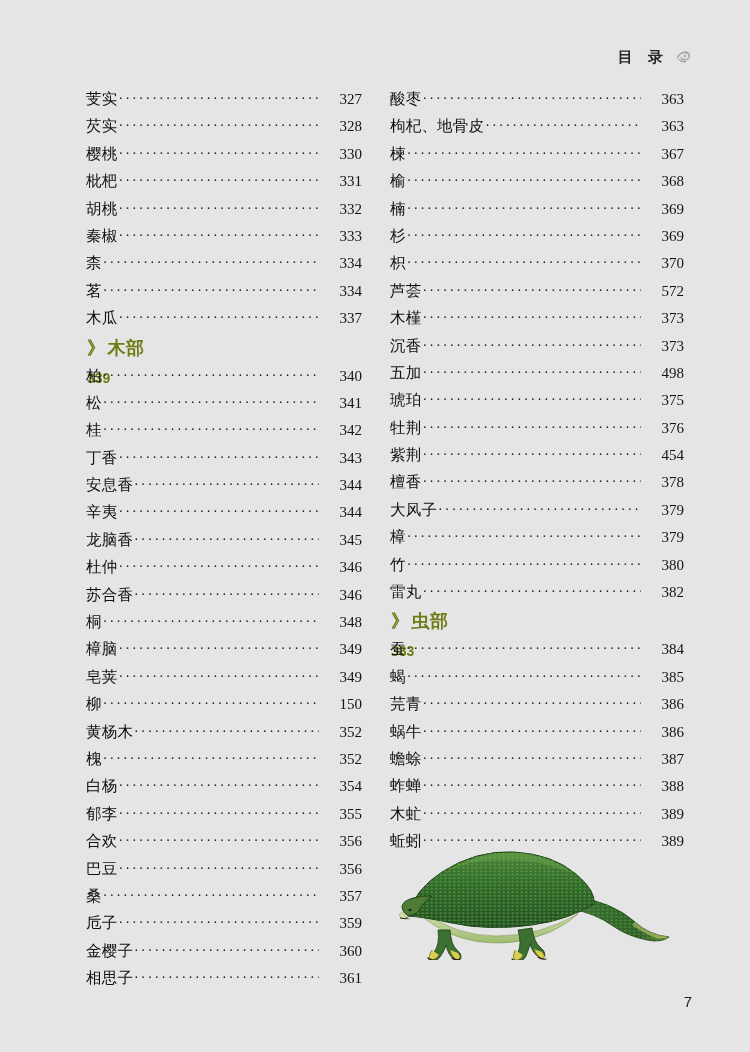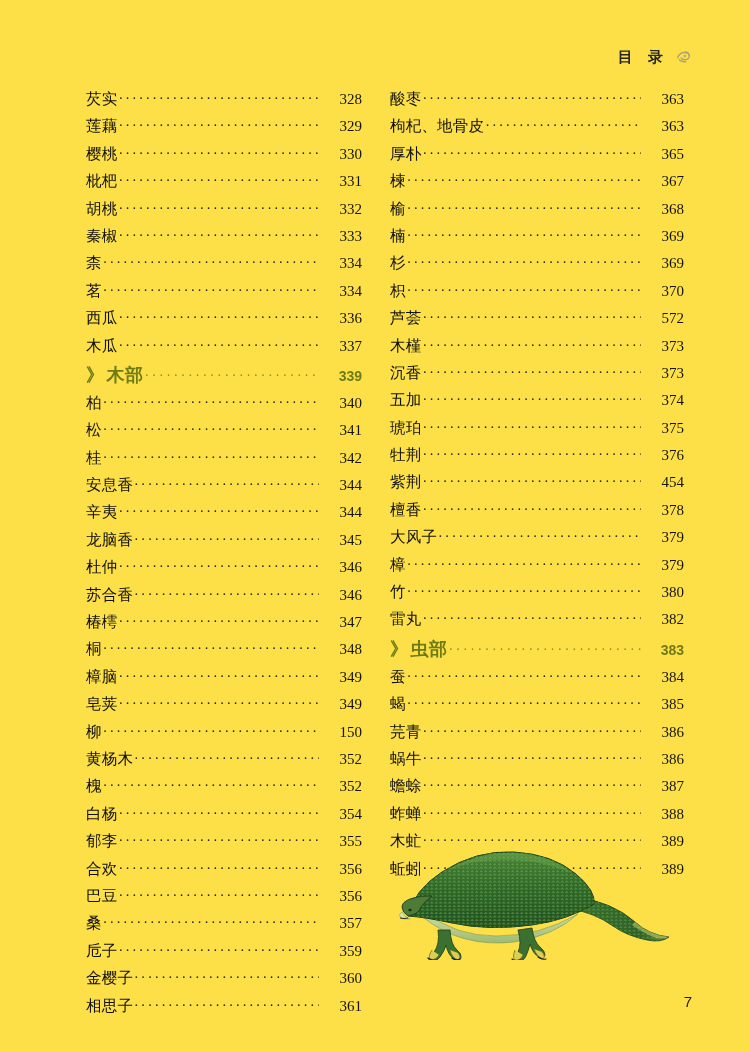--- a/index.html
+++ b/index.html
@@ -13,21 +13,21 @@
     height: 1052px;
     position: relative;
     font-family: "Liberation Serif", "DejaVu Serif", serif;
     color: #141414;
     overflow: hidden;
   }
 
   .page {
     position: absolute;
     inset: 0;
-    background: #fde047;
+    background: #e5e5e5;
   }
 
   
   .page-header {
     position: absolute;
     top: 44px;
     right: 58px;
     display: flex;
     align-items: center;
     gap: 6px;
@@ -127,20 +127,21 @@
   }
   .toc-row.section .toc-page {
     color: #6f7b14;
     font-size: 14px;
     font-weight: 700;
     font-family: Liberation Sans, sans-serif;
   }
   .toc-row.section {
     height: 30px;
     line-height: 30px;
+    flex-direction: column;
   }
   .section-marker {
     margin-right: 2px;
   }
 
   
   .illustration {
     position: absolute;
     left: 398px;
     top: 838px;
@@ -174,30 +175,30 @@
           <path d="M6 13 q3 3 7 2"></path>
         </g>
         <circle cx="12" cy="9" r="1.6" fill="#9a9a9a"></circle>
       </svg>
     </span>
   </div>
 
   <div class="columns">
     <div class="col col-left" id="col-left">
         <div class="toc-row">
+          <span class="toc-title">芰实</span>
+          <span class="toc-dots"></span>
+          <span class="toc-page">327</span>
+        </div>
+        <div class="toc-row">
           <span class="toc-title">芡实</span>
           <span class="toc-dots"></span>
           <span class="toc-page">328</span>
         </div>
         <div class="toc-row">
-          <span class="toc-title">莲藕</span>
-          <span class="toc-dots"></span>
-          <span class="toc-page">329</span>
-        </div>
-        <div class="toc-row">
           <span class="toc-title">樱桃</span>
           <span class="toc-dots"></span>
           <span class="toc-page">330</span>
         </div>
         <div class="toc-row">
           <span class="toc-title">枇杷</span>
           <span class="toc-dots"></span>
           <span class="toc-page">331</span>
         </div>
         <div class="toc-row">
@@ -212,25 +213,20 @@
         </div>
         <div class="toc-row">
           <span class="toc-title">柰</span>
           <span class="toc-dots"></span>
           <span class="toc-page">334</span>
         </div>
         <div class="toc-row">
           <span class="toc-title">茗</span>
           <span class="toc-dots"></span>
           <span class="toc-page">334</span>
-        </div>
-        <div class="toc-row">
-          <span class="toc-title">西瓜</span>
-          <span class="toc-dots"></span>
-          <span class="toc-page">336</span>
         </div>
         <div class="toc-row">
           <span class="toc-title">木瓜</span>
           <span class="toc-dots"></span>
           <span class="toc-page">337</span>
         </div>
         <div class="toc-row section">
           <span class="toc-title"><span class="section-marker">》</span>木部</span>
           <span class="toc-dots"></span>
           <span class="toc-page">339</span>
@@ -244,20 +240,25 @@
           <span class="toc-title">松</span>
           <span class="toc-dots"></span>
           <span class="toc-page">341</span>
         </div>
         <div class="toc-row">
           <span class="toc-title">桂</span>
           <span class="toc-dots"></span>
           <span class="toc-page">342</span>
         </div>
         <div class="toc-row">
+          <span class="toc-title">丁香</span>
+          <span class="toc-dots"></span>
+          <span class="toc-page">343</span>
+        </div>
+        <div class="toc-row">
           <span class="toc-title">安息香</span>
           <span class="toc-dots"></span>
           <span class="toc-page">344</span>
         </div>
         <div class="toc-row">
           <span class="toc-title">辛夷</span>
           <span class="toc-dots"></span>
           <span class="toc-page">344</span>
         </div>
         <div class="toc-row">
@@ -267,25 +268,20 @@
         </div>
         <div class="toc-row">
           <span class="toc-title">杜仲</span>
           <span class="toc-dots"></span>
           <span class="toc-page">346</span>
         </div>
         <div class="toc-row">
           <span class="toc-title">苏合香</span>
           <span class="toc-dots"></span>
           <span class="toc-page">346</span>
-        </div>
-        <div class="toc-row">
-          <span class="toc-title">椿樗</span>
-          <span class="toc-dots"></span>
-          <span class="toc-page">347</span>
         </div>
         <div class="toc-row">
           <span class="toc-title">桐</span>
           <span class="toc-dots"></span>
           <span class="toc-page">348</span>
         </div>
         <div class="toc-row">
           <span class="toc-title">樟脑</span>
           <span class="toc-dots"></span>
           <span class="toc-page">349</span>
@@ -356,25 +352,20 @@
           <span class="toc-title">酸枣</span>
           <span class="toc-dots"></span>
           <span class="toc-page">363</span>
         </div>
         <div class="toc-row">
           <span class="toc-title">枸杞、地骨皮</span>
           <span class="toc-dots"></span>
           <span class="toc-page">363</span>
         </div>
         <div class="toc-row">
-          <span class="toc-title">厚朴</span>
-          <span class="toc-dots"></span>
-          <span class="toc-page">365</span>
-        </div>
-        <div class="toc-row">
           <span class="toc-title">楝</span>
           <span class="toc-dots"></span>
           <span class="toc-page">367</span>
         </div>
         <div class="toc-row">
           <span class="toc-title">榆</span>
           <span class="toc-dots"></span>
           <span class="toc-page">368</span>
         </div>
         <div class="toc-row">
@@ -403,21 +394,21 @@
           <span class="toc-page">373</span>
         </div>
         <div class="toc-row">
           <span class="toc-title">沉香</span>
           <span class="toc-dots"></span>
           <span class="toc-page">373</span>
         </div>
         <div class="toc-row">
           <span class="toc-title">五加</span>
           <span class="toc-dots"></span>
-          <span class="toc-page">374</span>
+          <span class="toc-page">498</span>
         </div>
         <div class="toc-row">
           <span class="toc-title">琥珀</span>
           <span class="toc-dots"></span>
           <span class="toc-page">375</span>
         </div>
         <div class="toc-row">
           <span class="toc-title">牡荆</span>
           <span class="toc-dots"></span>
           <span class="toc-page">376</span>

